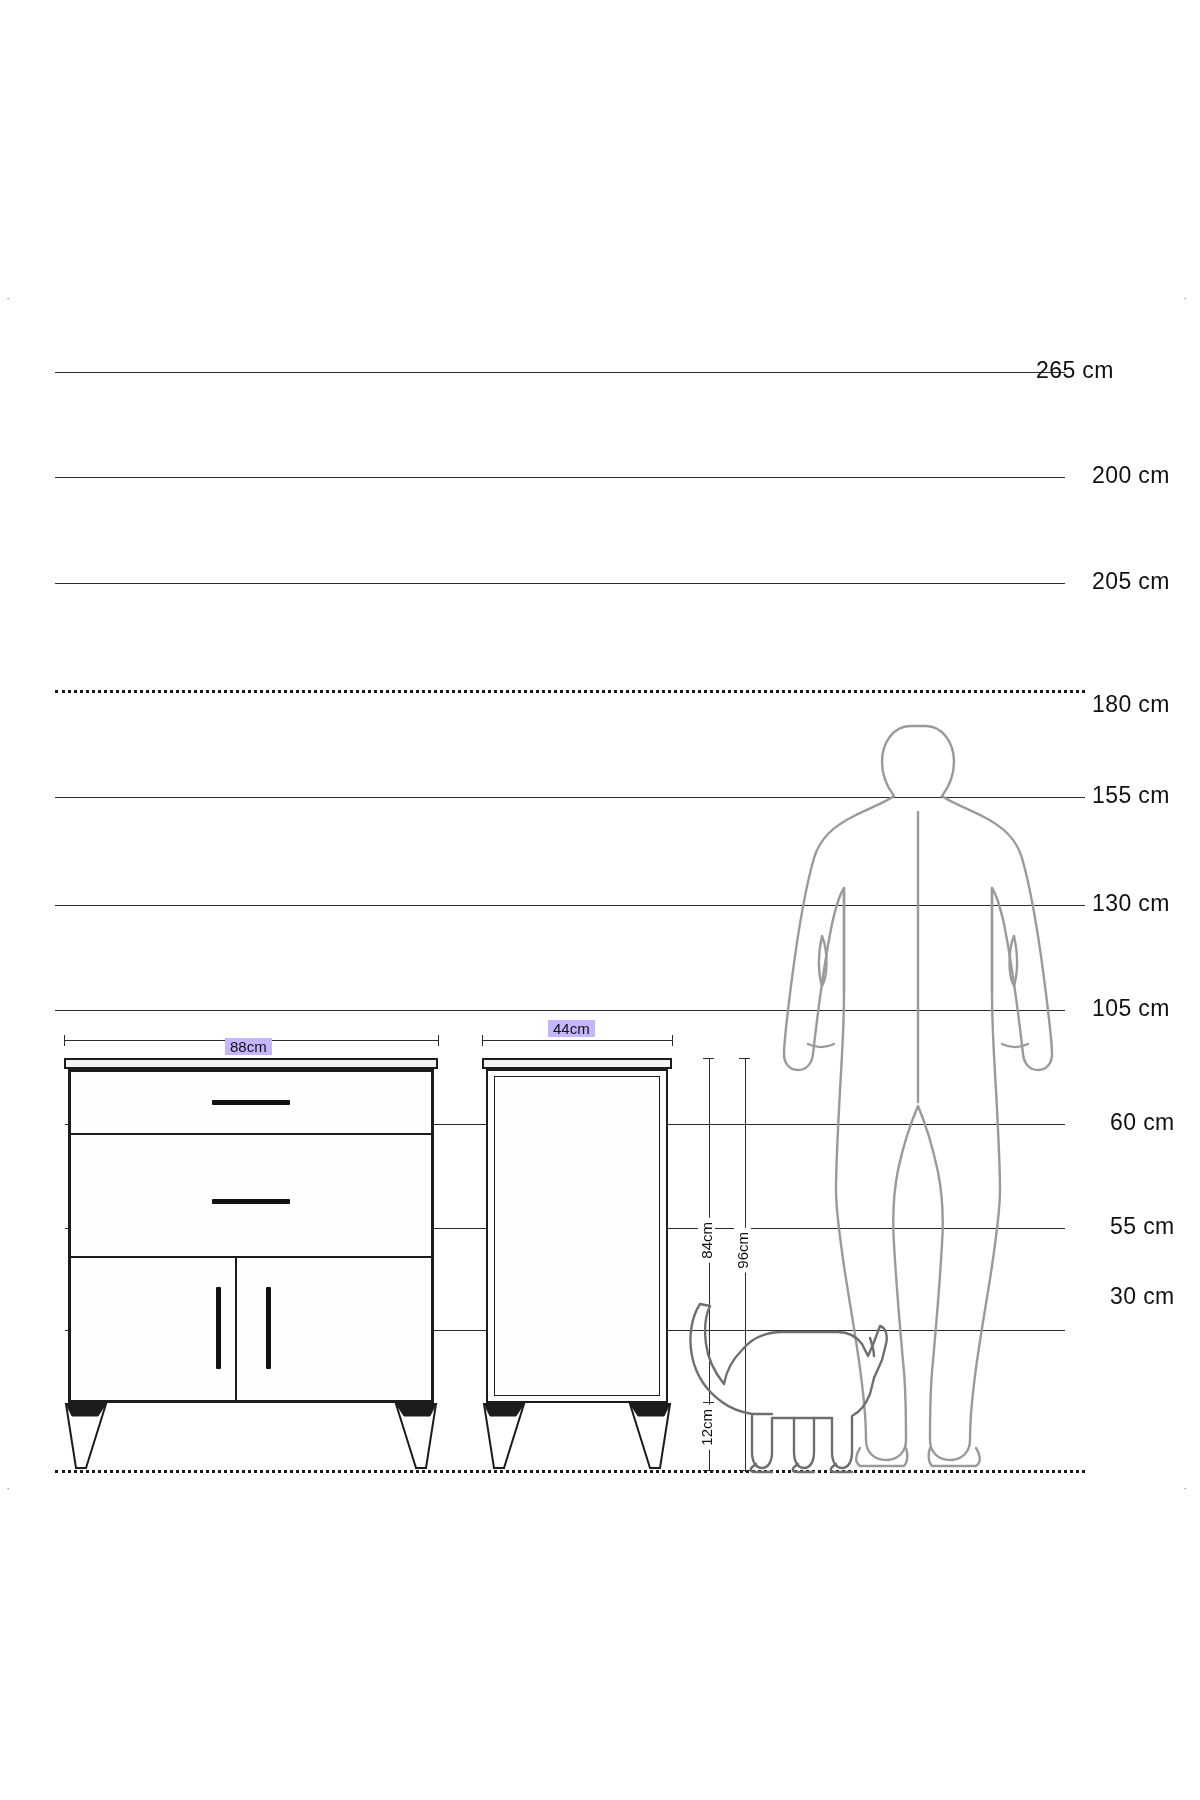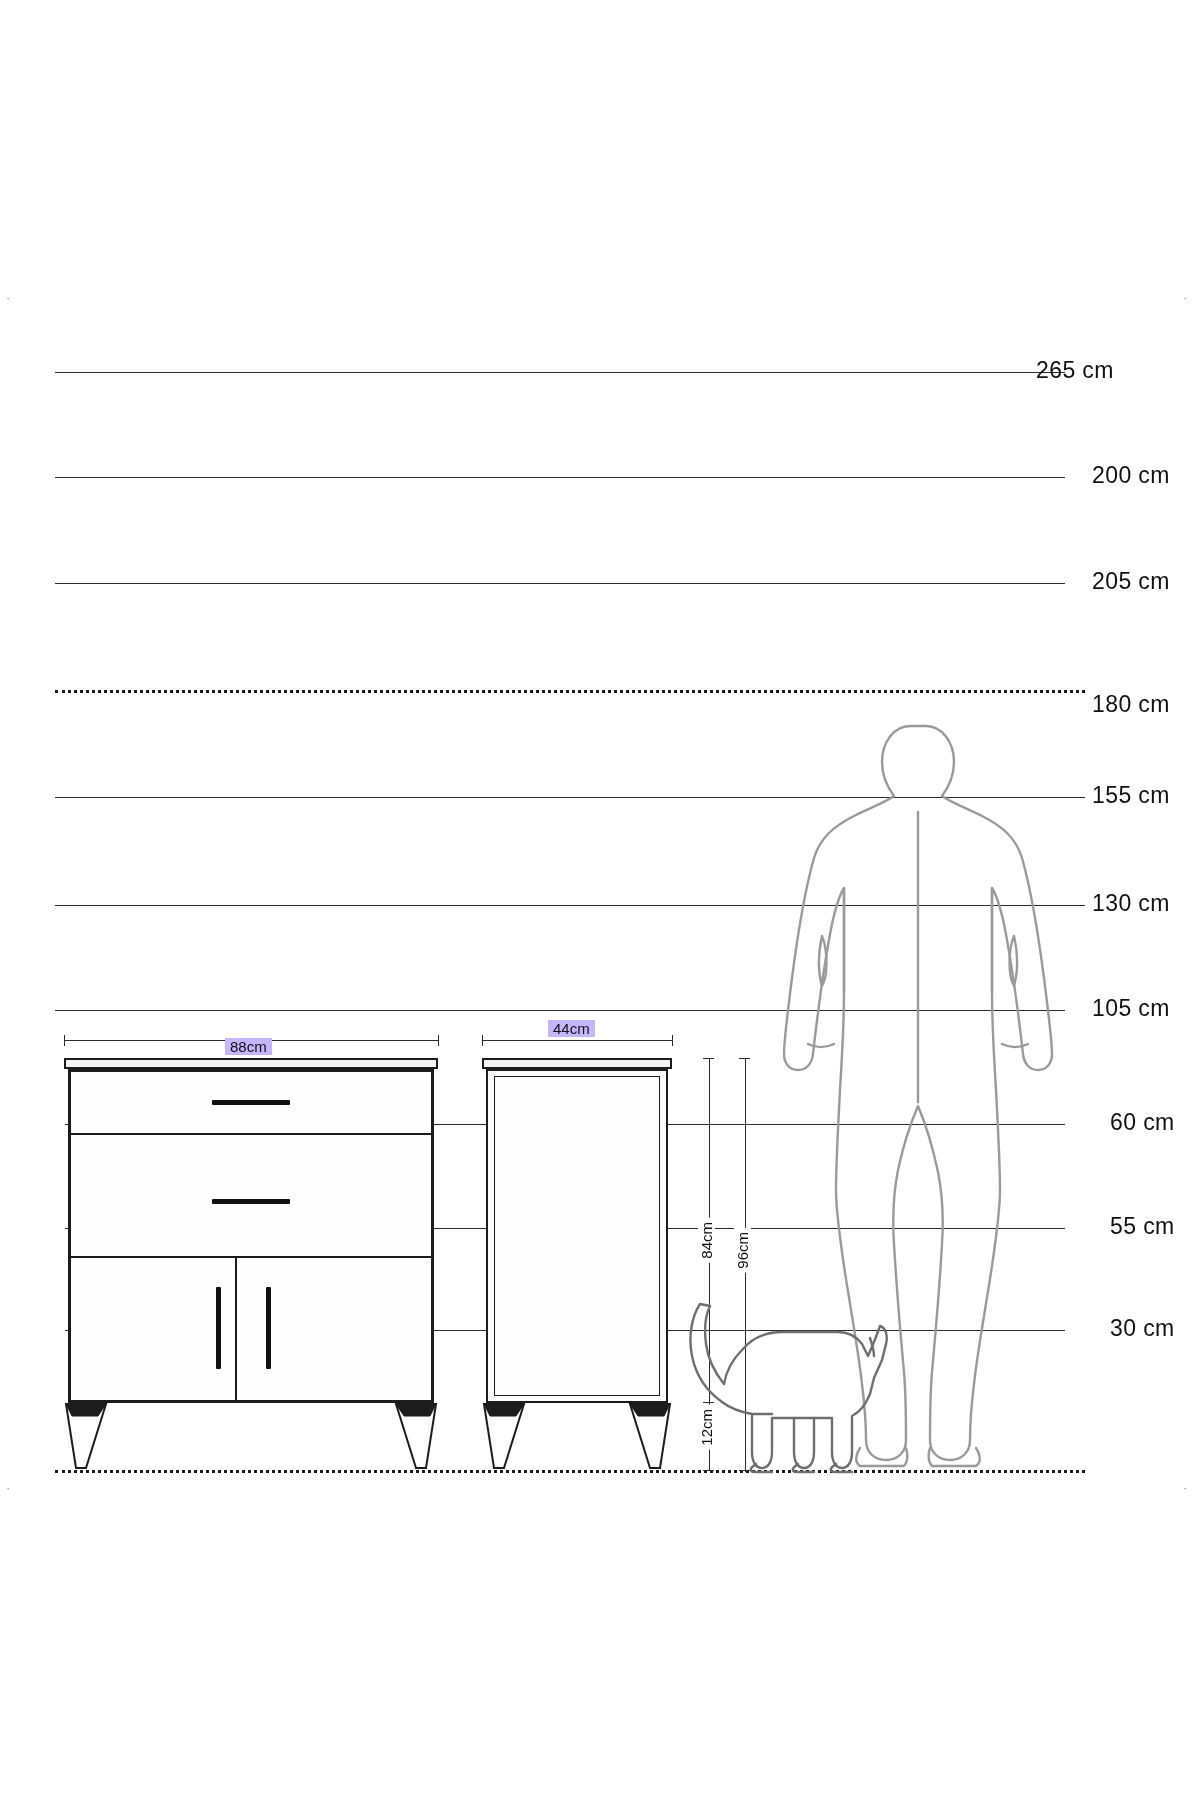--- a/index.html
+++ b/index.html
@@ -71,21 +71,21 @@
   <div class="scale-line" style="left:65px;top:1124px;width:580px;"></div>
   <div class="scale-line" style="left:645px;top:1124px;width:420px;"></div>
   <div class="scale-label" style="left:1110px;top:1109px;">60 cm</div>
 
   <div class="scale-line" style="left:65px;top:1228px;width:580px;"></div>
   <div class="scale-line" style="left:645px;top:1228px;width:420px;"></div>
   <div class="scale-label" style="left:1110px;top:1213px;">55 cm</div>
 
   <div class="scale-line" style="left:65px;top:1330px;width:580px;"></div>
   <div class="scale-line" style="left:645px;top:1330px;width:420px;"></div>
-  <div class="scale-label" style="left:1110px;top:1315px;text-align:center;">30 cm</div>
+  <div class="scale-label" style="left:1110px;top:1283px;text-align:center;">30 cm</div>
 
   <div class="floor-line" style="left:55px;top:1470px;width:1030px;"></div>
 
   <div class="dim" style="left:64px;top:1040px;width:374px;"></div>
   <div class="dim-cap" style="left:64px;top:1035px;"></div>
   <div class="dim-cap" style="left:438px;top:1035px;"></div>
   <div class="dim-text" style="left:225px;top:1030px;">88cm</div>
 
   <div class="dim" style="left:482px;top:1040px;width:190px;"></div>
   <div class="dim-cap" style="left:482px;top:1035px;"></div>

